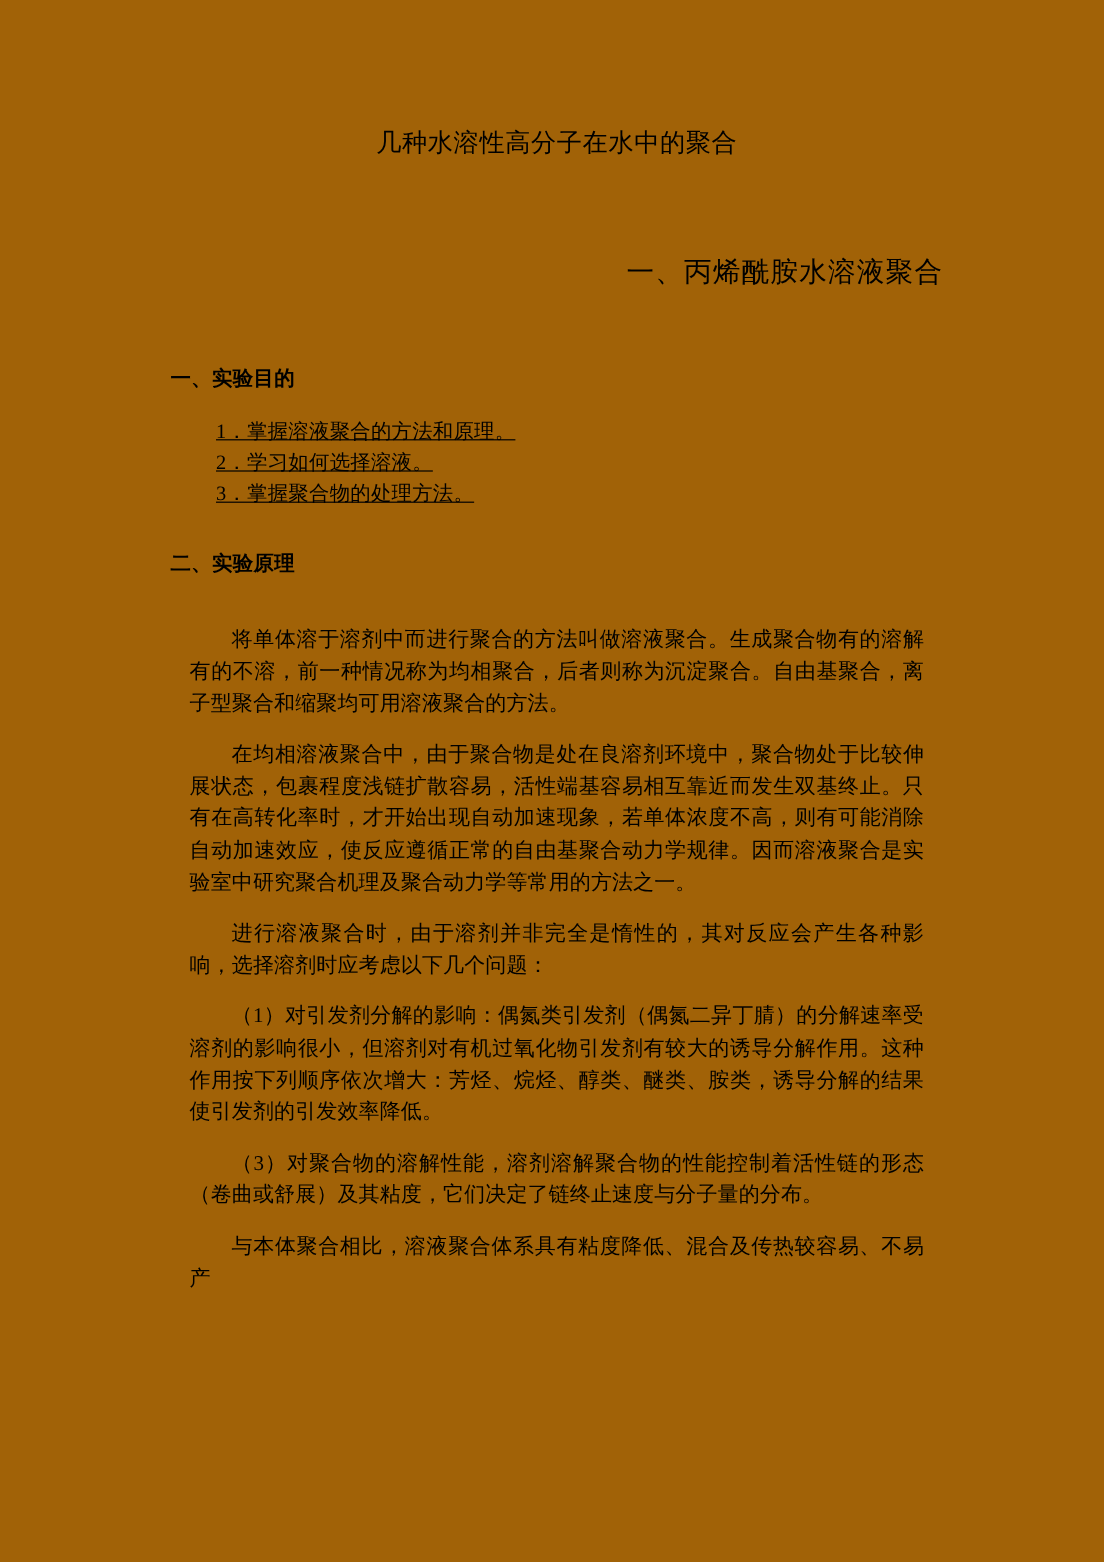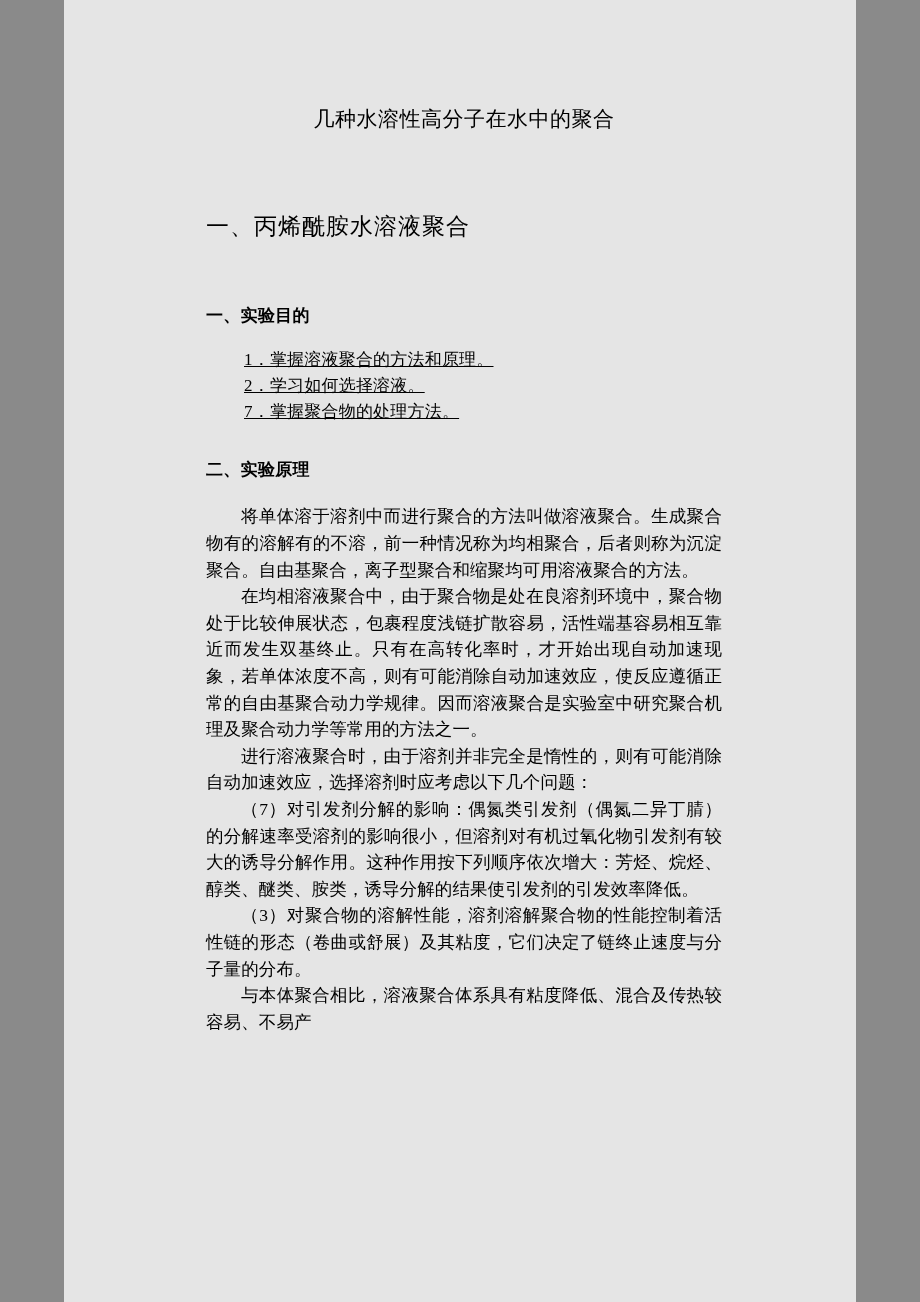--- a/index.html
+++ b/index.html
@@ -1,23 +1,23 @@
 <!DOCTYPE html>
 <html><head>
 <meta charset="utf-8">
 <style>
   html, body {
     margin: 0;
     padding: 0;
     background: #8a8a8a;
   }
   .page {
-    width: 792px;
+    width: 920px;
     height: 1302px;
-    background: #e5e5e5;
+    background: #a16207;
     margin: 0 auto;
     position: relative;
     box-sizing: border-box;
     font-family: "Liberation Serif", "DejaVu Serif", serif;
     color: #000000;
     overflow: hidden;
   }
   .content {
     position: absolute;
     left: 142px;
@@ -26,21 +26,21 @@
   }
   .doc-title {
     text-align: center;
     font-size: 21px;
     line-height: 1.5;
     margin: 0;
     font-weight: normal;
     letter-spacing: 0.5px;
   }
   .section-title {
-    text-align: left;
+    text-align: right;
     font-size: 23px;
     line-height: 1.5;
     margin: 0;
     padding-top: 74px;
     font-weight: normal;
     letter-spacing: 1px;
   }
   .heading {
     font-size: 17px;
     margin: 0;
@@ -63,21 +63,21 @@
     letter-spacing: 0.2px;
   }
   .list-wrap {
     padding-top: 20px;
     text-decoration: underline;
   }
   .body-block {
     padding-top: 22px;
   }
   p.para {
-    margin: 0;
+    margin: 16px;
     font-size: 17.5px;
     line-height: 1.52;
     text-align: justify;
     text-indent: 2em;
     letter-spacing: 0.1px;
   }
 </style>
 </head>
 <body>
 
@@ -87,29 +87,29 @@
     <h1 class="doc-title">几种水溶性高分子在水中的聚合</h1>
 
     <h2 class="section-title">一、丙烯酰胺水溶液聚合</h2>
 
     <h3 class="heading">一、实验目的</h3>
 
     <div class="list-wrap">
       <ul class="numbered-list">
         <li>1．掌握溶液聚合的方法和原理。</li>
         <li>2．学习如何选择溶液。</li>
-        <li>7．掌握聚合物的处理方法。</li>
+        <li>3．掌握聚合物的处理方法。</li>
       </ul>
     </div>
 
     <h3 class="heading second">二、实验原理</h3>
 
     <div class="body-block">
       <p class="para">将单体溶于溶剂中而进行聚合的方法叫做溶液聚合。生成聚合物有的溶解有的不溶，前一种情况称为均相聚合，后者则称为沉淀聚合。自由基聚合，离子型聚合和缩聚均可用溶液聚合的方法。</p>
       <p class="para">在均相溶液聚合中，由于聚合物是处在良溶剂环境中，聚合物处于比较伸展状态，包裹程度浅链扩散容易，活性端基容易相互靠近而发生双基终止。只有在高转化率时，才开始出现自动加速现象，若单体浓度不高，则有可能消除自动加速效应，使反应遵循正常的自由基聚合动力学规律。因而溶液聚合是实验室中研究聚合机理及聚合动力学等常用的方法之一。</p>
-      <p class="para">进行溶液聚合时，由于溶剂并非完全是惰性的，则有可能消除自动加速效应，选择溶剂时应考虑以下几个问题：</p>
-      <p class="para">（7）对引发剂分解的影响：偶氮类引发剂（偶氮二异丁腈）的分解速率受溶剂的影响很小，但溶剂对有机过氧化物引发剂有较大的诱导分解作用。这种作用按下列顺序依次增大：芳烃、烷烃、醇类、醚类、胺类，诱导分解的结果使引发剂的引发效率降低。</p>
+      <p class="para">进行溶液聚合时，由于溶剂并非完全是惰性的，其对反应会产生各种影响，选择溶剂时应考虑以下几个问题：</p>
+      <p class="para">（1）对引发剂分解的影响：偶氮类引发剂（偶氮二异丁腈）的分解速率受溶剂的影响很小，但溶剂对有机过氧化物引发剂有较大的诱导分解作用。这种作用按下列顺序依次增大：芳烃、烷烃、醇类、醚类、胺类，诱导分解的结果使引发剂的引发效率降低。</p>
       <p class="para">（3）对聚合物的溶解性能，溶剂溶解聚合物的性能控制着活性链的形态（卷曲或舒展）及其粘度，它们决定了链终止速度与分子量的分布。</p>
       <p class="para">与本体聚合相比，溶液聚合体系具有粘度降低、混合及传热较容易、不易产</p>
     </div>
 
   </div>
 </div>
 
 </body></html>

